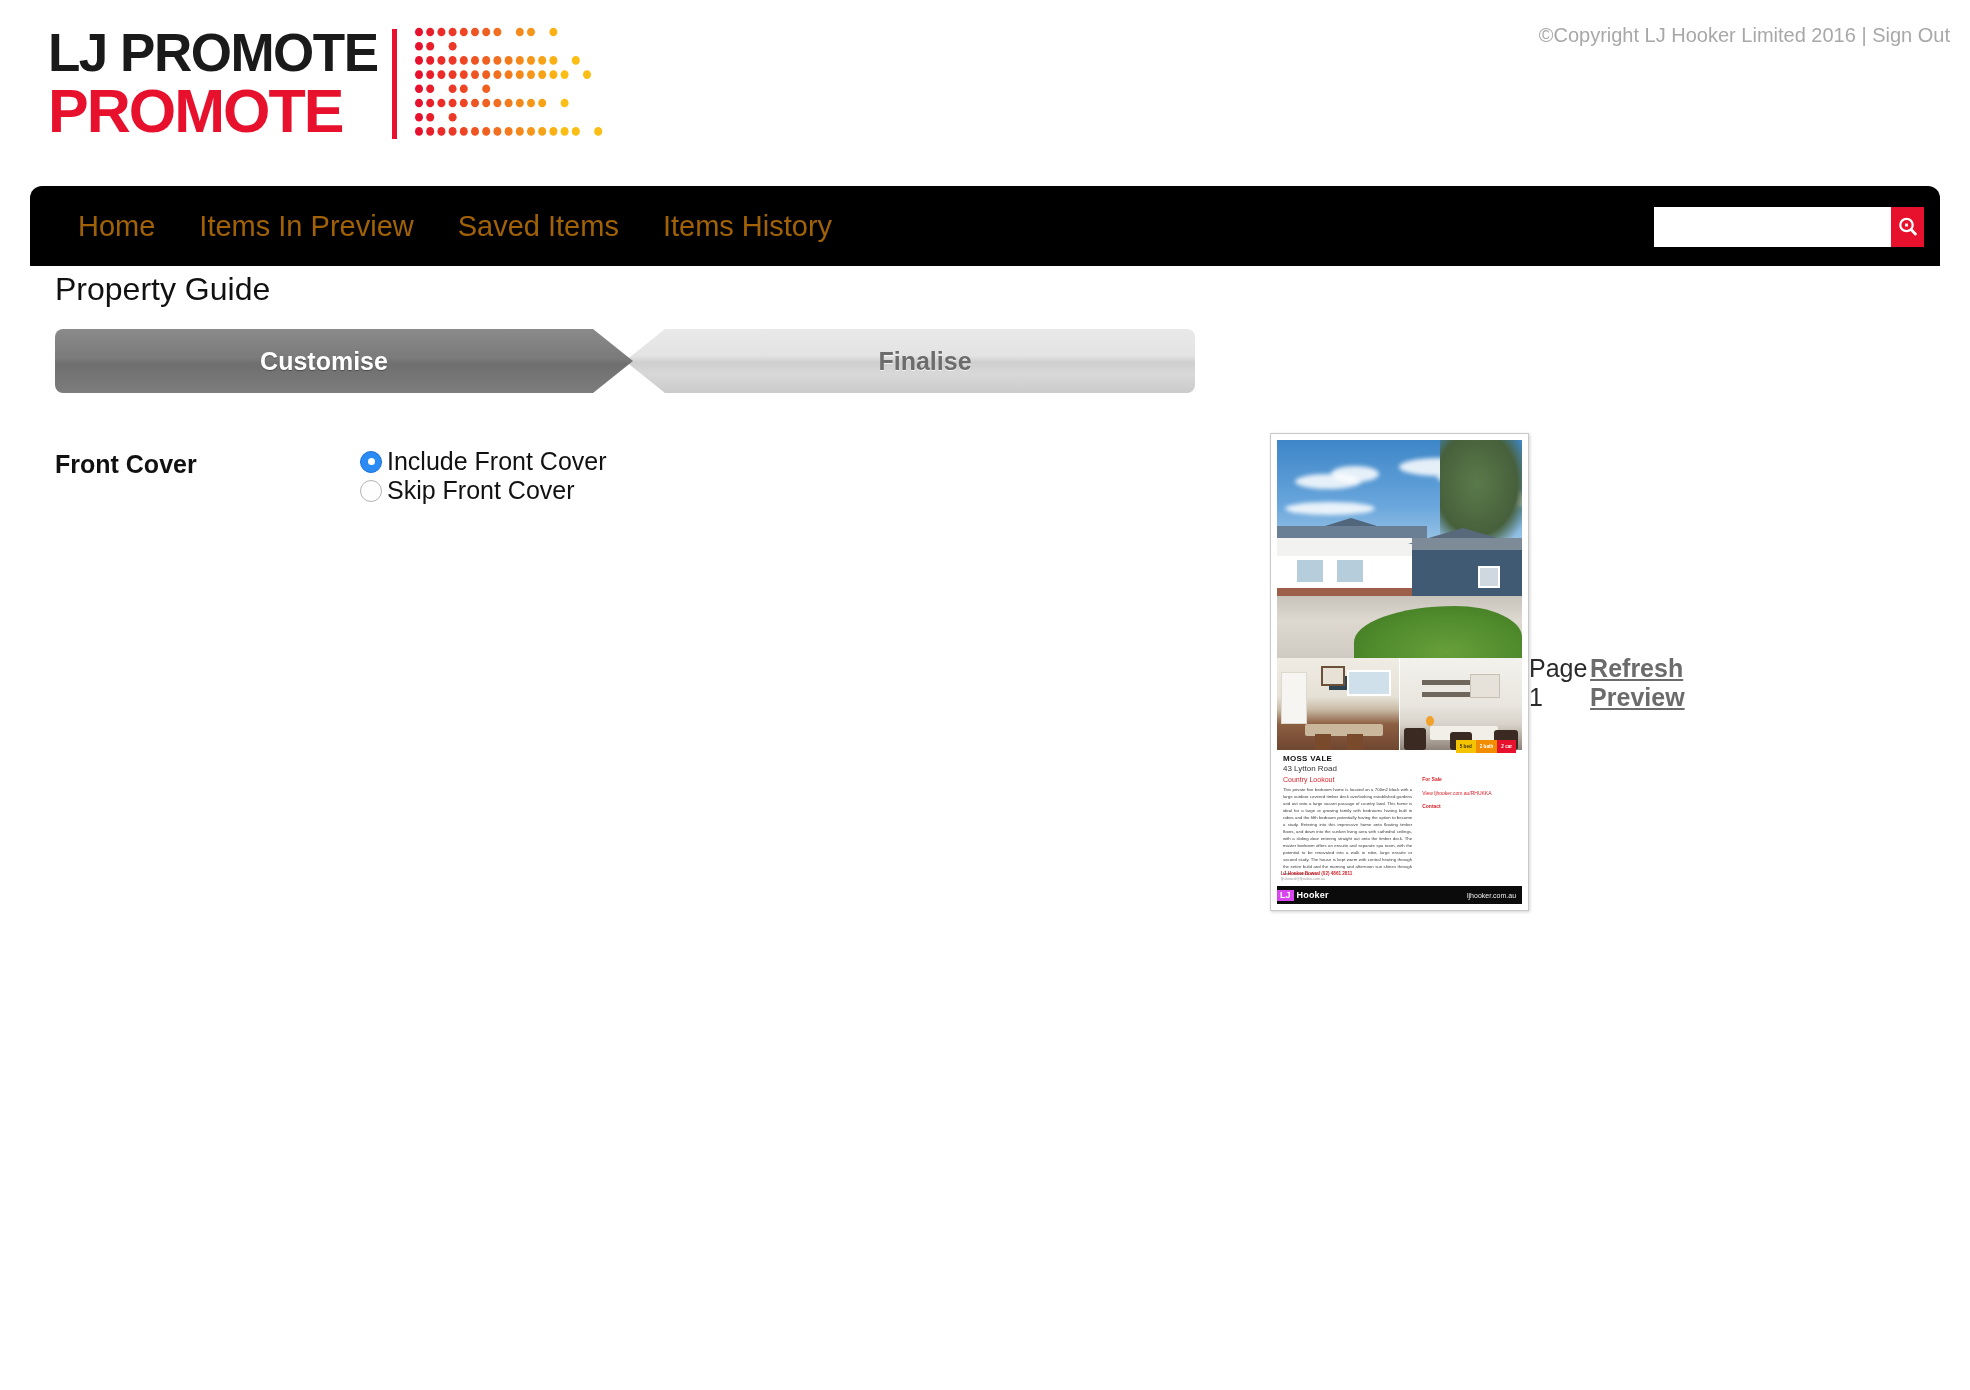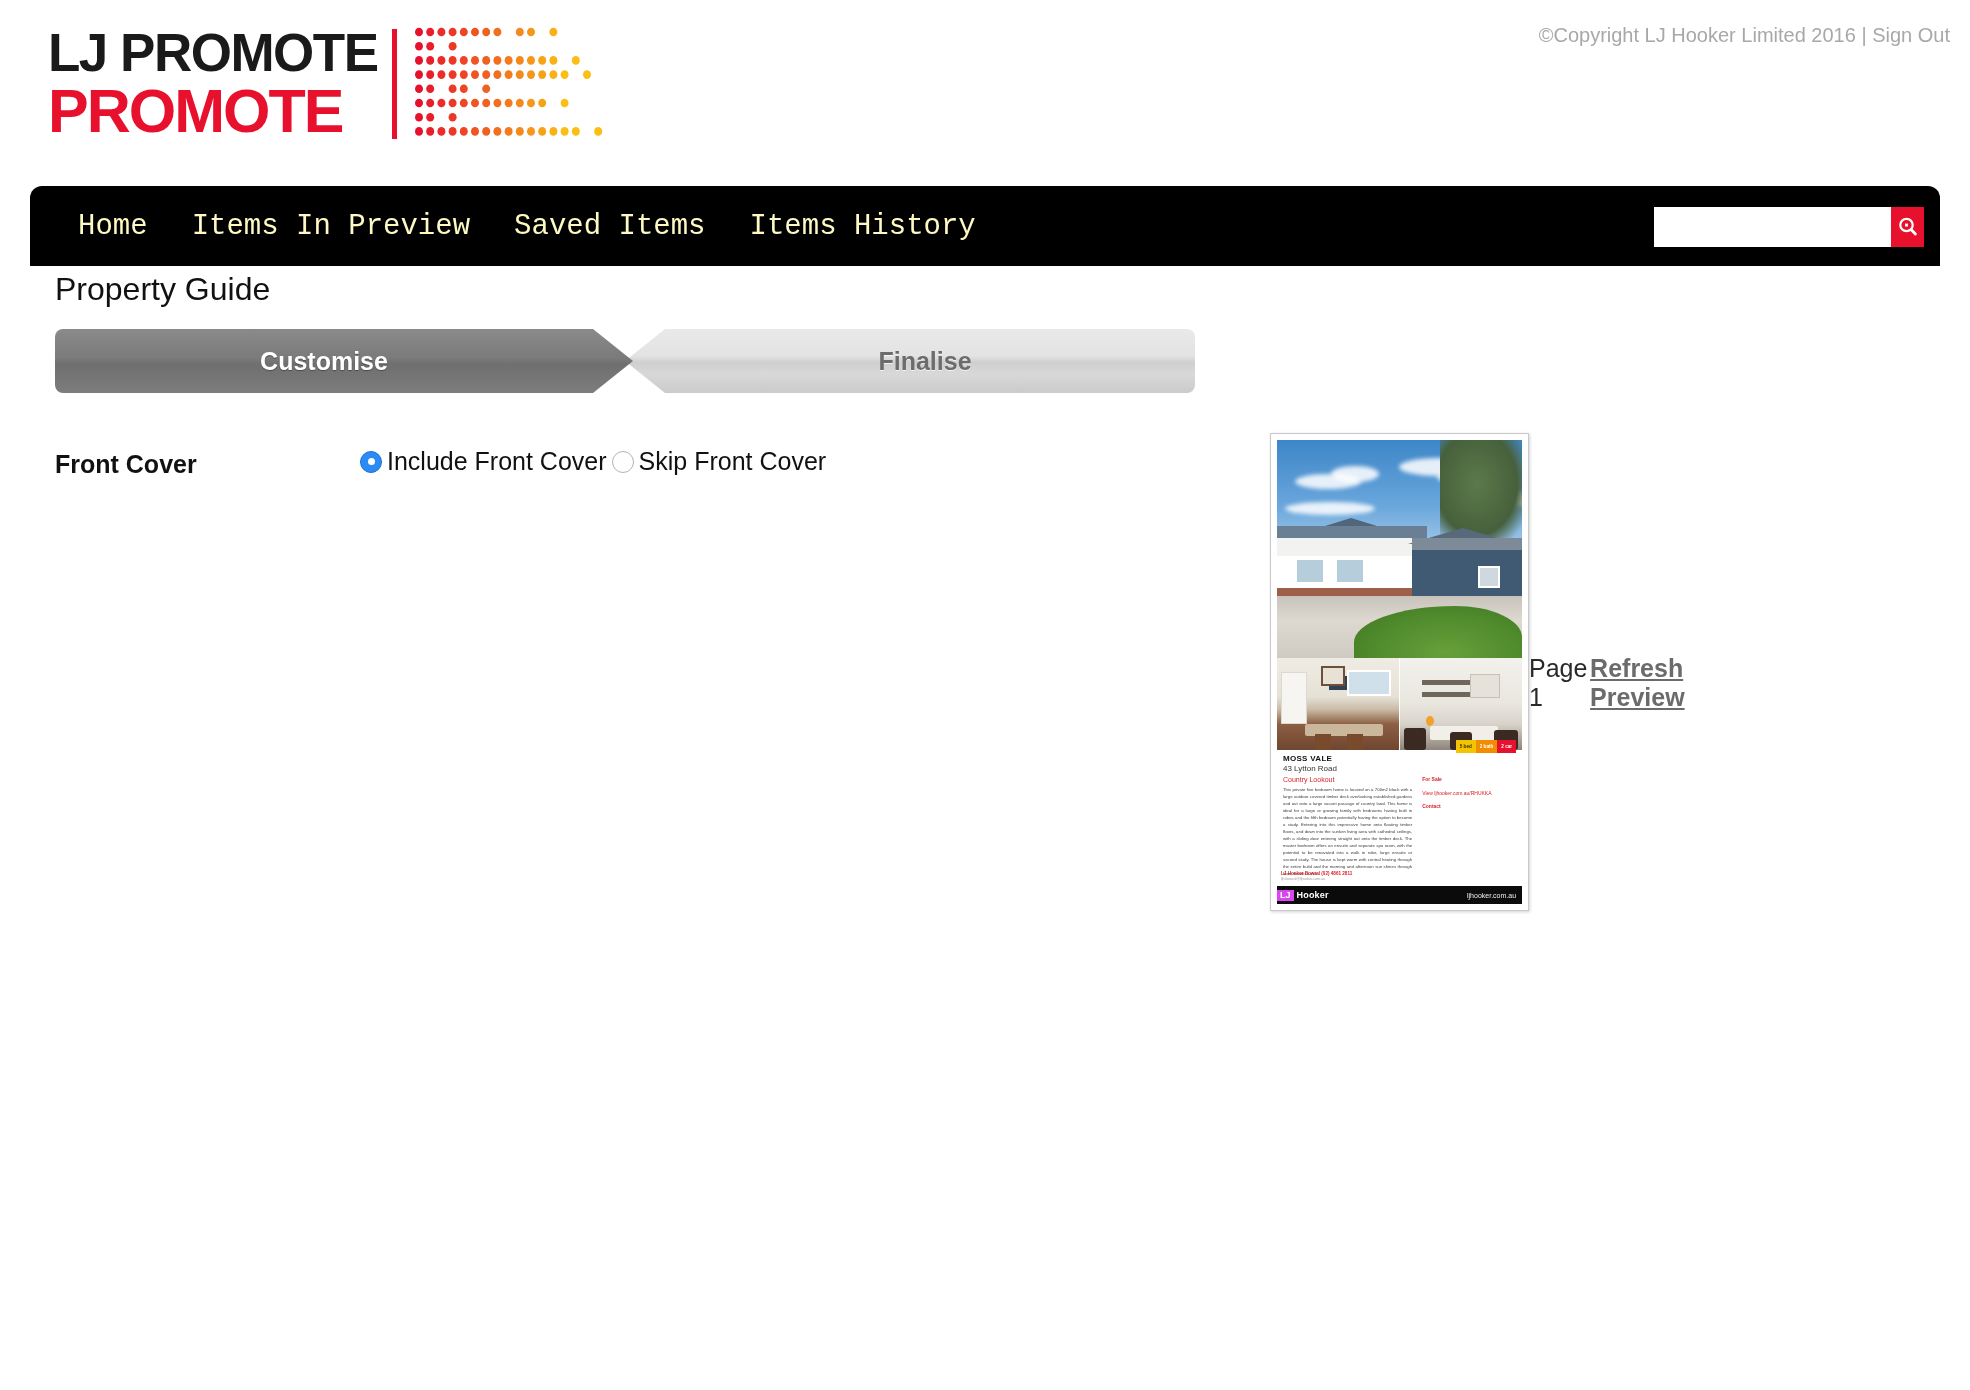--- a/index.html
+++ b/index.html
@@ -65,27 +65,26 @@
     position: absolute;
     left: 30px; top: 186px;
     width: 1910px; height: 80px;
     background: #000000;
     border-radius: 12px 12px 0 0;
     display: flex;
     align-items: center;
   }
   .nav-items { display: flex; align-items: center; padding-left: 26px; }
   .nav-item {
-    color: #fef9c3;
+    color: #a16207;
     font-size: 29px;
     padding: 0 22px;
     text-decoration: none;
     white-space: nowrap;
     cursor: pointer;
-    font-family: Liberation Mono, monospace;
   }
   .search-wrap {
     position: absolute;
     right: 16px; top: 21px;
     display: flex;
     height: 40px;
     width: 270px;
   }
   .search-input {
     flex: 1;
@@ -163,21 +162,21 @@
     display: flex;
     align-items: flex-start;
   }
   .form-label {
     width: 305px;
     font-size: 25px;
     font-weight: bold;
     color: #111;
     padding-top: 3px;
   }
-  .radio-group { display: flex; flex-direction: row; gap: 5px; }
+  .radio-group { display: flex; flex-direction: column; }
   .radio-opt {
     display: flex;
     align-items: center;
     gap: 5px;
     cursor: pointer;
   }
   .radio-dot {
     width: 22px; height: 22px;
     border-radius: 50%;
     border: 1px solid #b4b4b4;

